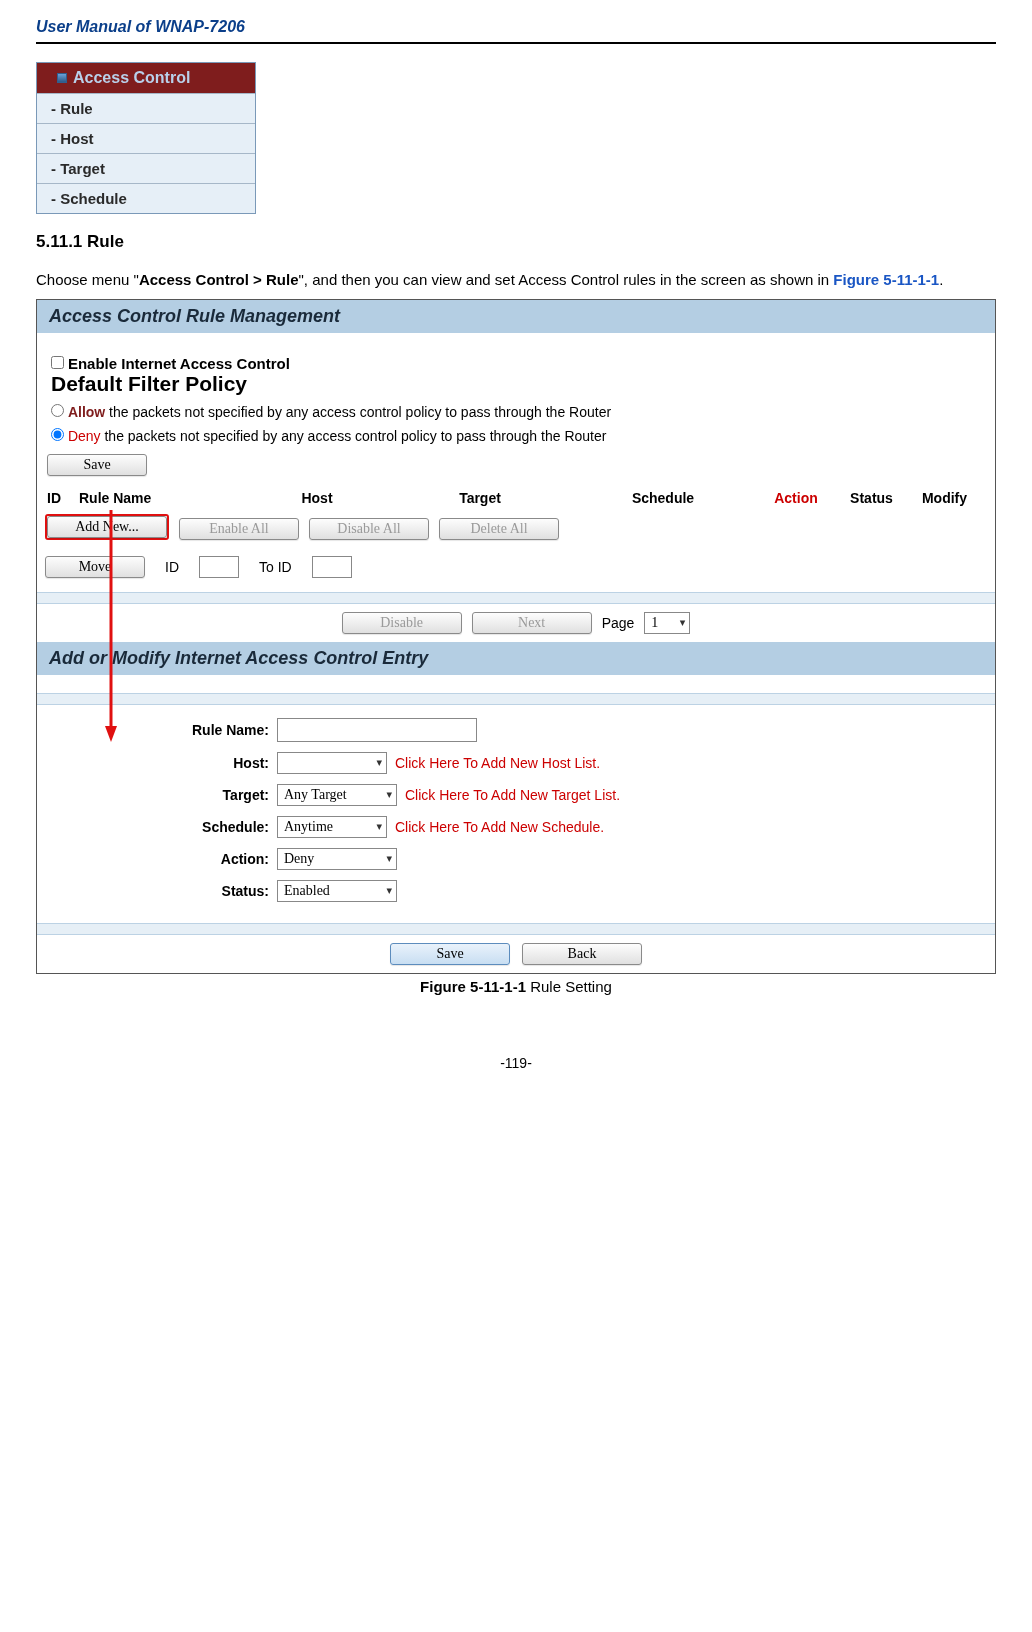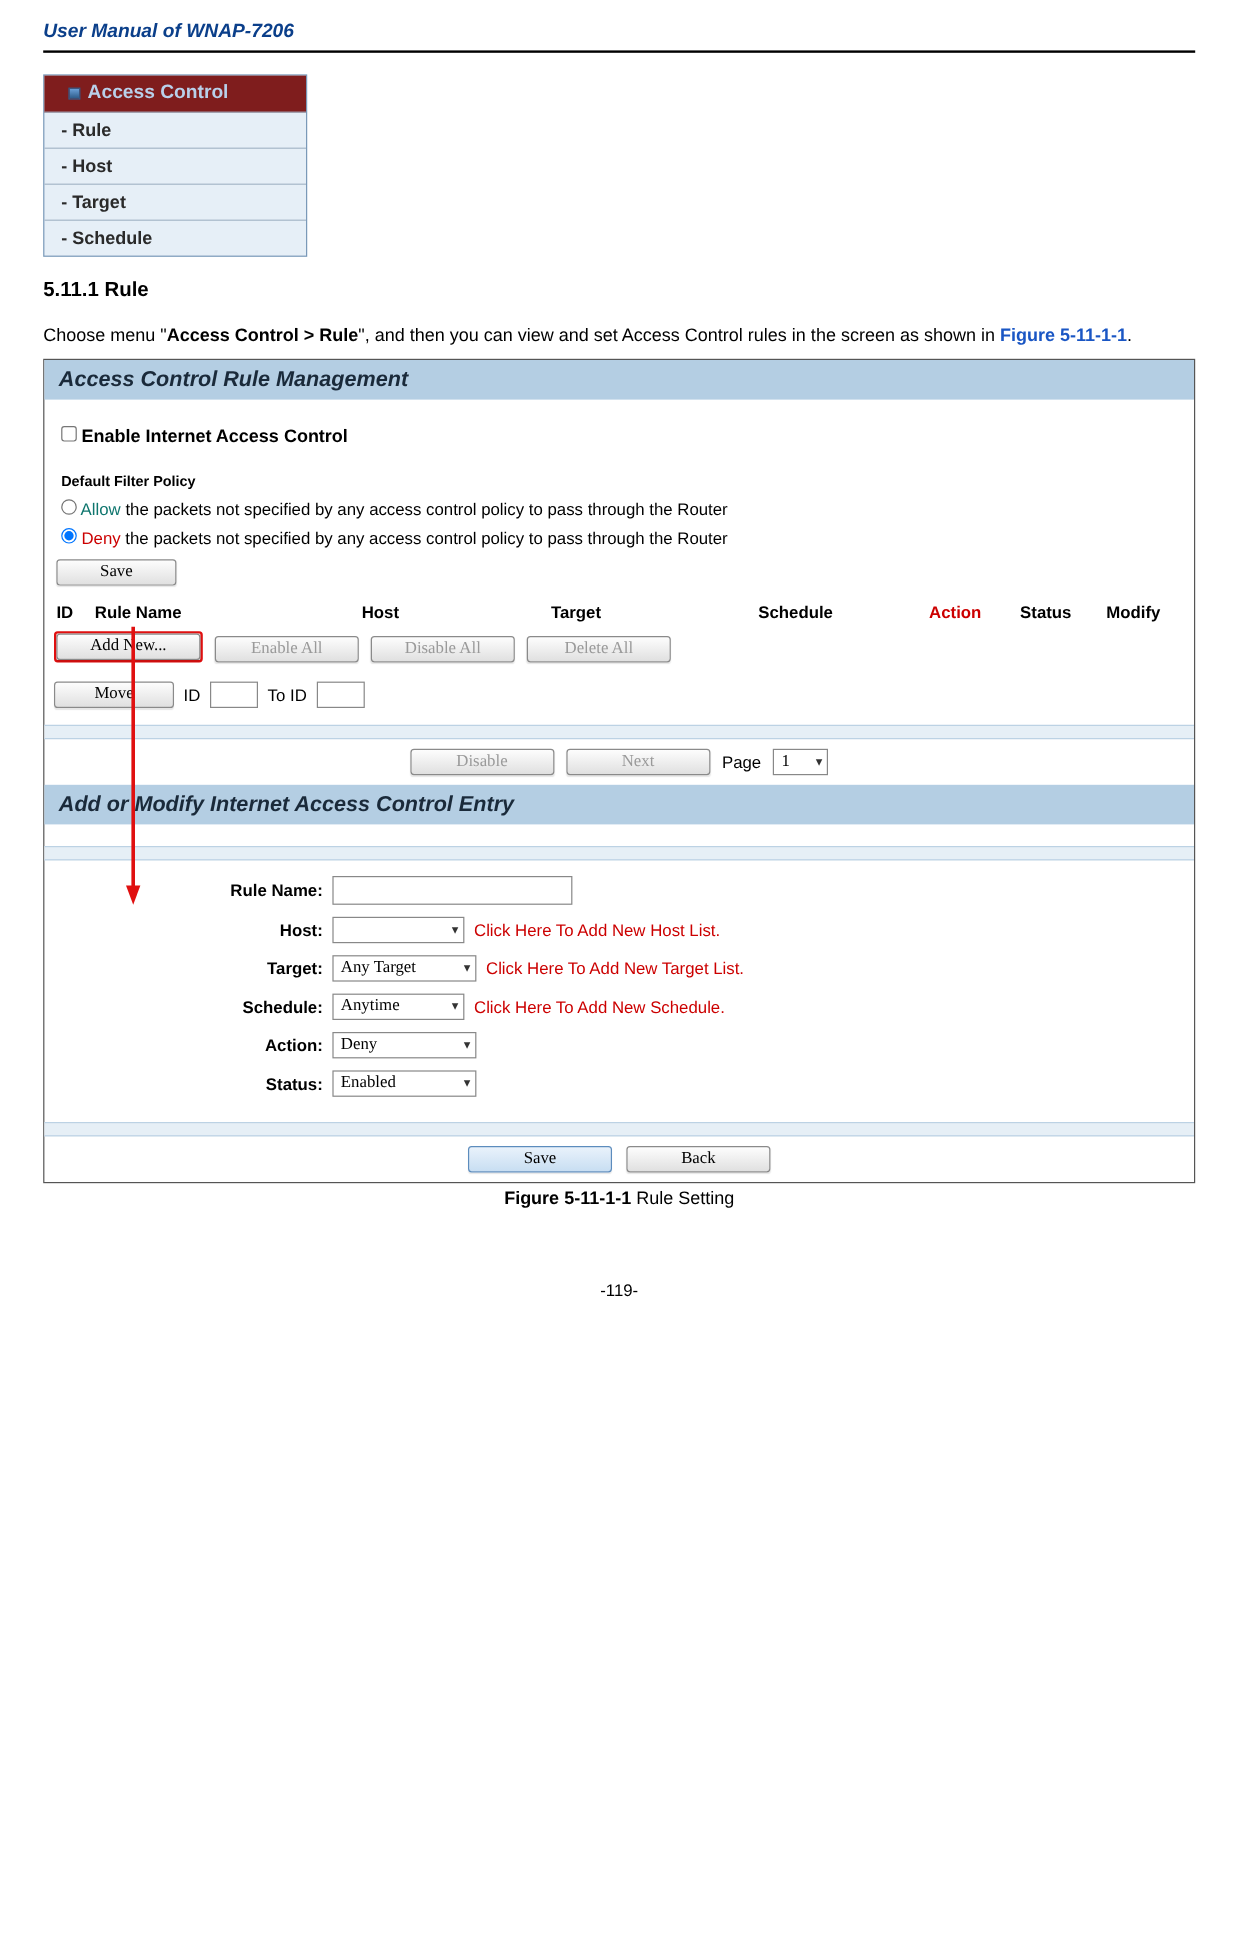--- a/index.html
+++ b/index.html
@@ -76,23 +76,23 @@
   .banner {
     background: #b4cee3;
     padding: 6px 12px;
     font-style: italic;
     font-weight: bold;
     color: #1a2a3a;
     font-size: 18px;
   }
   .sec-pad { padding: 10px 14px 0 14px; }
   .chk-lbl { font-weight: bold; font-size: 15px; }
-  .sub-hdr { font-weight: bold; font-size: 12px; margin-top: 22px; display:block;}
+  .sub-hdr { font-weight: bold; font-size: 21px; display:block;}
   .radio-row { margin-top: 8px; font-size: 14px; }
-  .radio-row .allow { color: #0f766e; }
+  .radio-row .allow { color: #7f1d1d; font-weight: bold; }
   .radio-row .deny  { color: #c00; }
 
   .btn {
     font-family: Georgia, serif;
     border: 1px solid #8a8a8a;
     border-radius: 3px;
     background: linear-gradient(#fdfdfd,#e0e0e0);
     padding: 2px 0;
     cursor: pointer;
     box-shadow: 0 1px 1px rgba(0,0,0,.1);
@@ -127,21 +127,21 @@
   .btnrow { padding: 6px 8px; display:flex; gap:10px; align-items:flex-end; position:relative;}
   .addnew-hl {
     border: 2px solid #e01010;
     padding: 0;
     border-radius: 3px;
   }
   .tiny-input {
     border: 1px solid #888;
     width: 40px; height: 22px;
   }
-  .move-row { padding: 10px 8px 14px 8px; display:flex; align-items:center; gap:8px; }
+  .move-row { padding: 10px 8px 14px 8px; display:flex; align-items:center; gap:20px; }
   .gapbar { background:#e6eff6; height:12px; border-top:1px solid #bcd2e4; border-bottom:1px solid #bcd2e4;}
   .pager { display:flex; justify-content:center; align-items:center; gap:10px; padding:8px 0;}
   .sel {
     border: 1px solid #888; height:22px; background:#fff;
     padding: 0 20px 0 6px; font-family: Georgia, serif;
     position:relative; display:inline-flex; align-items:center;
   }
   .sel::after {
     content: "▾"; position:absolute; right:4px; font-size:11px; color:#333;
   }

